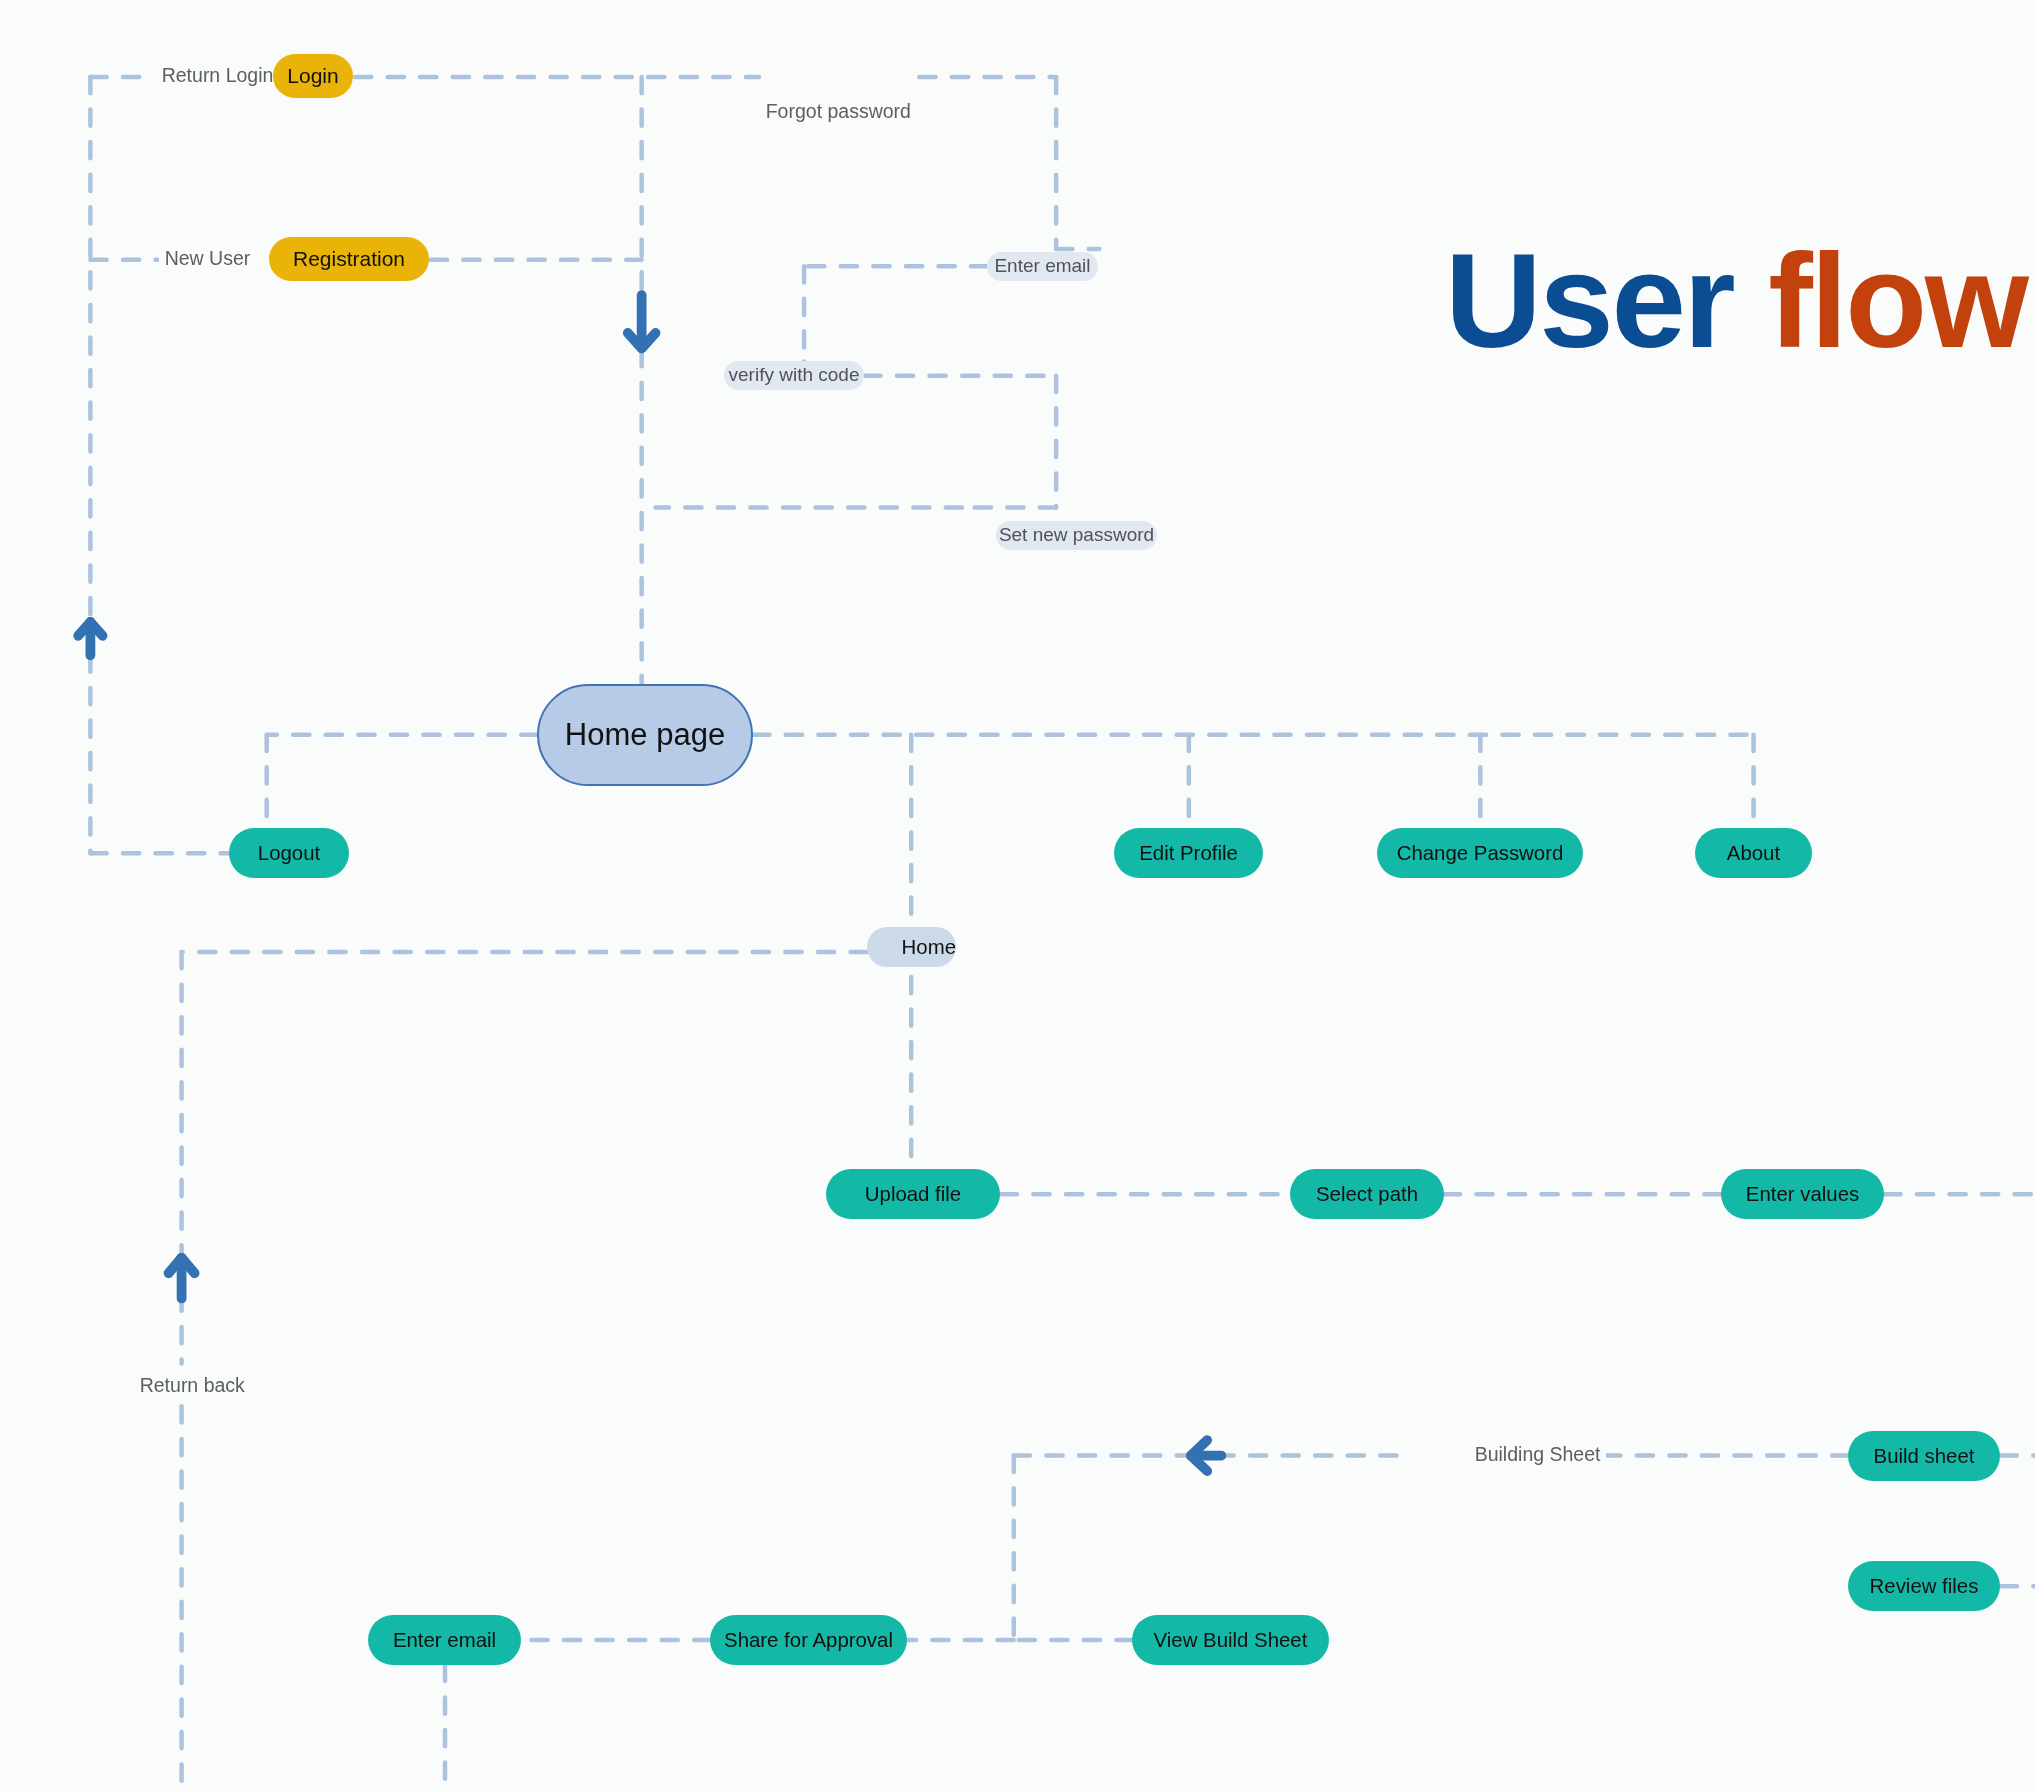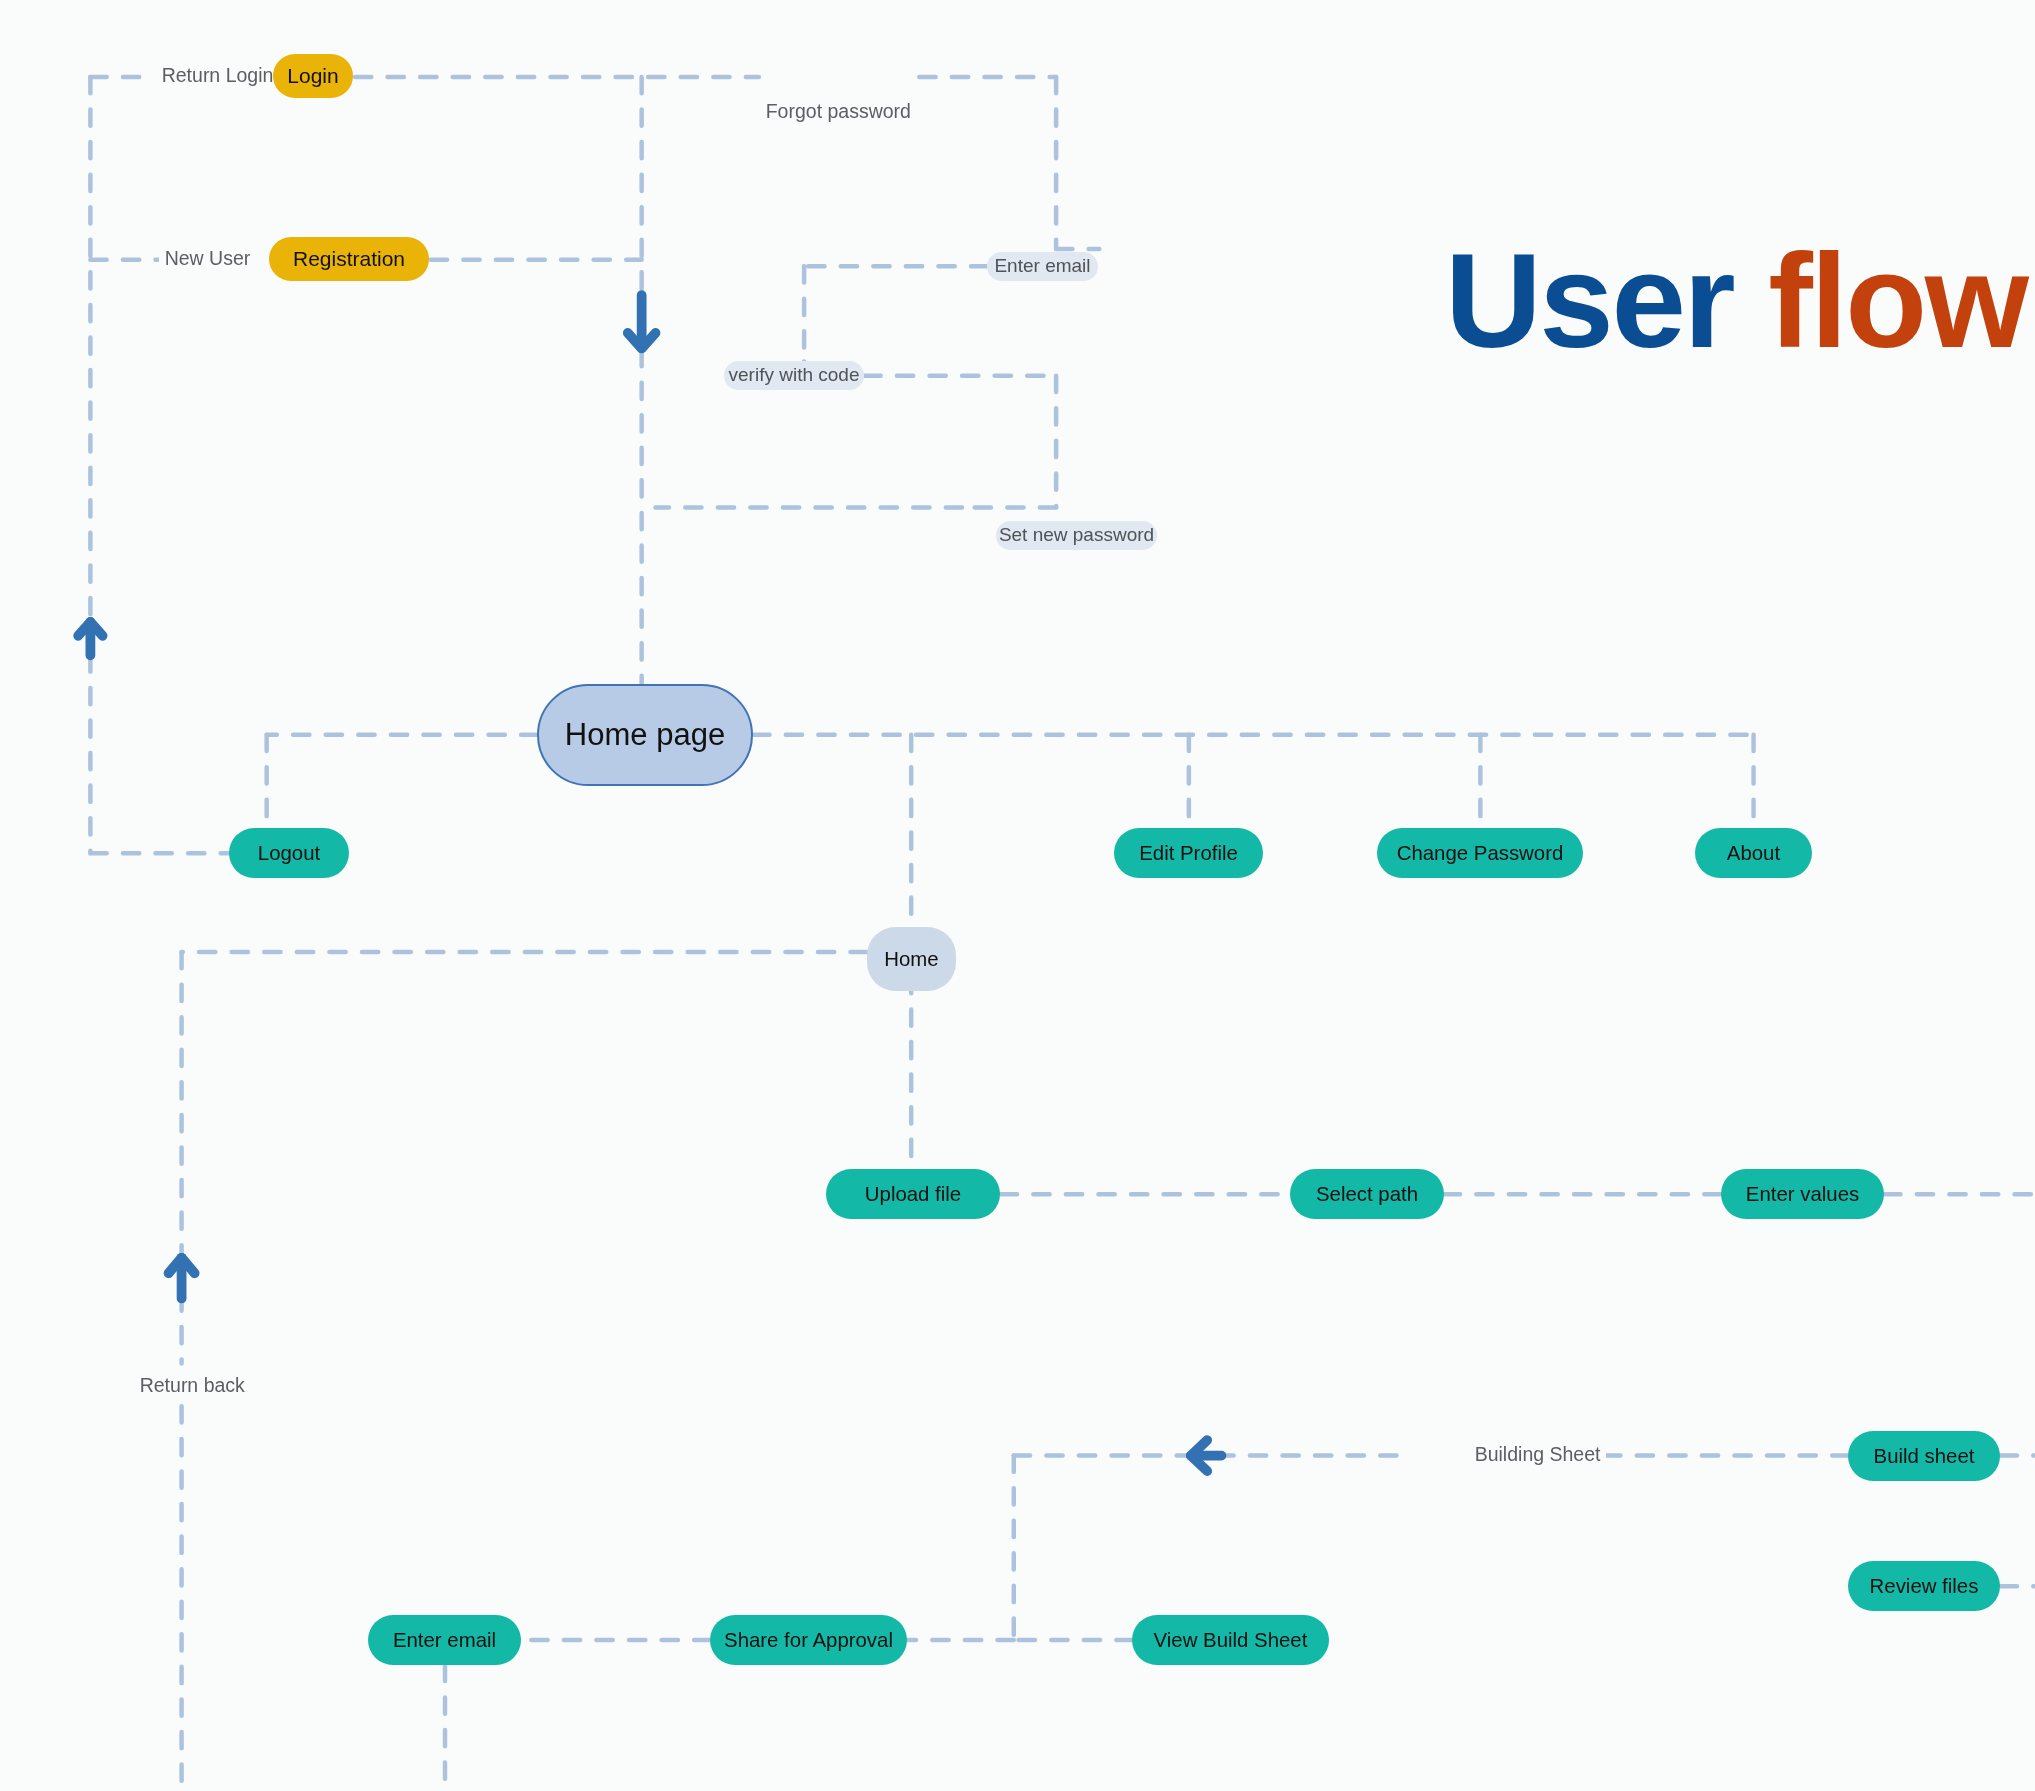--- a/index.html
+++ b/index.html
@@ -234,21 +234,21 @@
   </div>
 
   <div class="node pill" style="left:1377px; top:828px; width:206px; height:50px;">
     <span>Change Password</span>
   </div>
 
   <div class="node pill" style="left:1695px; top:828px; width:117px; height:50px;">
     <span>About</span>
   </div>
 
-  <div class="node homebox" style="left:867px; top:927px; width:89px; height:64px;">
+  <div class="node homebox" style="left:867px; top:927px; width:89px; height:40px;justify-content:flex-end;">
     <span>Home</span>
   </div>
 
   <div class="node pill" style="left:826px; top:1169px; width:174px; height:50px;">
     <span>Upload file</span>
   </div>
 
   <div class="node pill" style="left:1290px; top:1169px; width:154px; height:50px;">
     <span>Select path</span>
   </div>

